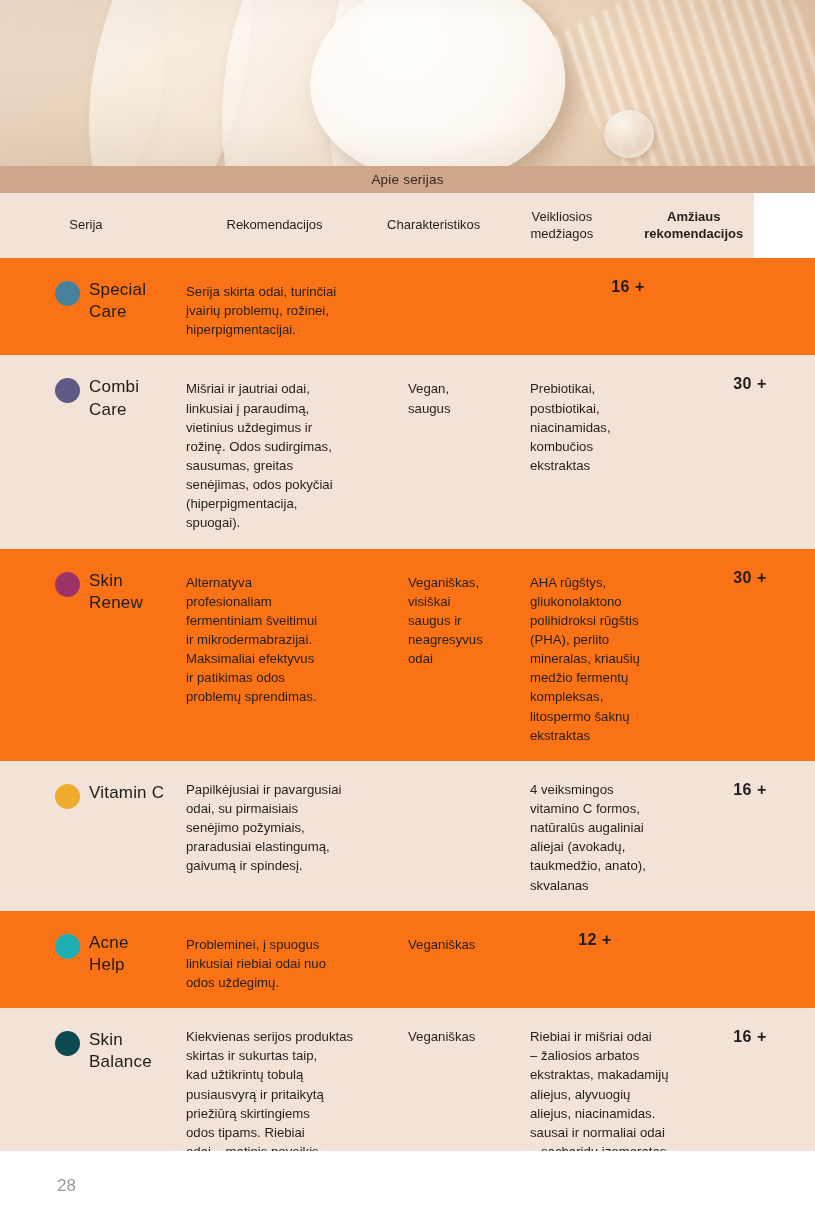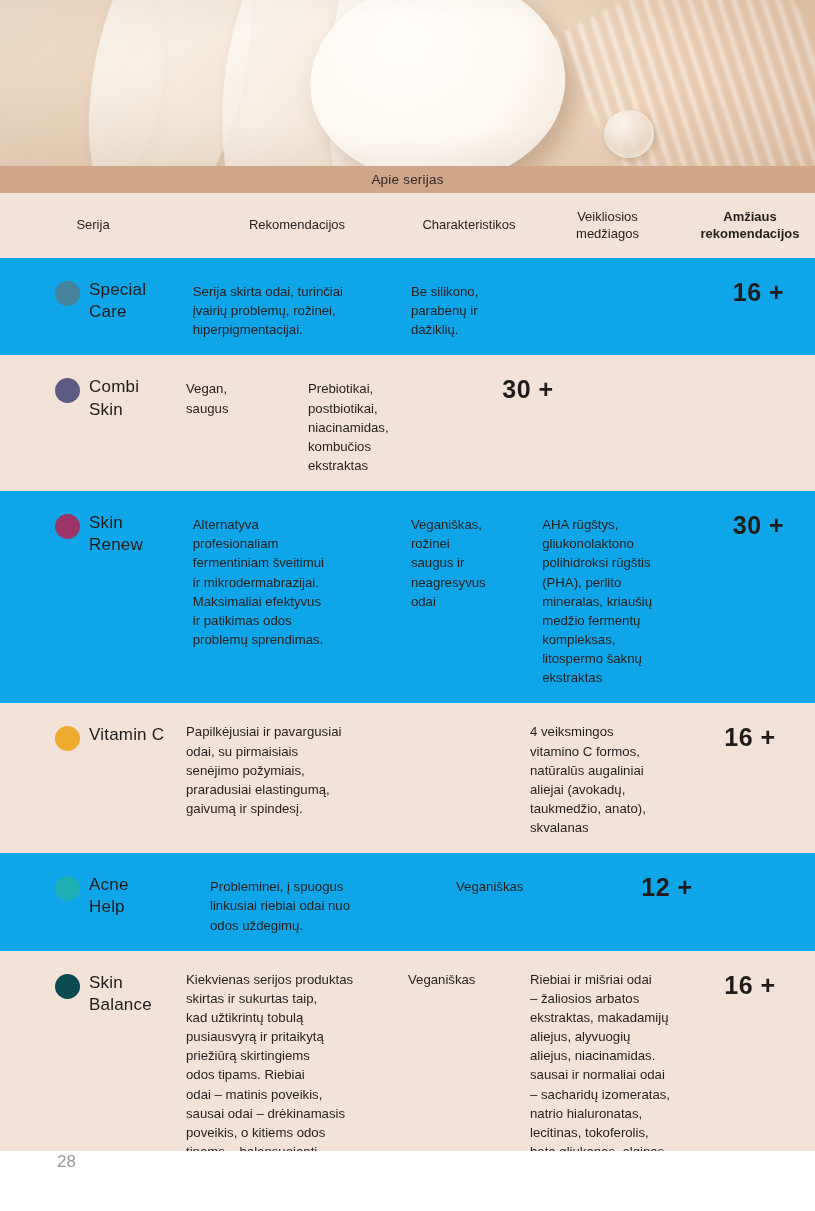--- a/index.html
+++ b/index.html
@@ -62,58 +62,58 @@
   
   .title-bar {
     width:815px; height:27px;
     background:#cfa68a;
     display:flex; align-items:center; justify-content:center;
     color:#2e2b28; font-size:13.5px; letter-spacing:.2px;
   }
 
   
   .col-head {
-    width:815px; height:65px;
+    width:754px; height:65px;
     background:#f2e2d7;
     display:flex; align-items:center;
     color:#241f1c; font-size:13px;
   }
   .col-head .cell { text-align:center; line-height:1.25; padding:0 4px; }
 
   
   .c-serija  { width:186px; }
   .c-rekom   { width:222px; }
   .c-charak  { width:122px; }
   .c-veikl   { width:155px; }
   .c-amziaus { width:130px;font-weight:bold; }
 
   
   .row { display:flex; width:815px; padding-top:16px; padding-bottom:16px; }
   .row.alt { background:#f2e2d7; }
-  .row.plain { background:#0ea5e9;gap:24px; }
+  .row.plain { background:#f97316; }
 
   .serija-cell {
     display:flex; align-items:flex-start; gap:9px;
     padding-left:55px; padding-top:5px;
   }
   .dot { width:25px; height:25px; border-radius:50%; flex:0 0 25px; margin-top:2px; }
   .serija-name {
     font-size:17px; color:#1f1c1a; line-height:1.3; letter-spacing:.2px; white-space:pre-line;
   }
   .body-cell {
     font-size:13.2px; color:#241f1c; line-height:1.45; padding-right:10px;
     white-space:pre-line; padding-top:8px;
   }
   .age-cell {
-    font-size:25px; color:#1f1c1a; text-align:center; padding-top:4px; letter-spacing:.5px;
+    font-size:16px; color:#1f1c1a; text-align:center; padding-top:4px; letter-spacing:.5px;
   }
 
   
   .footer { position:absolute; left:0; bottom:0; width:815px; height:60px; background:#fff; }
-  .page-num { position:absolute; left:57px; top:1px; font-size:17px; color:#9a9a9a; }
+  .page-num { position:absolute; left:57px; top:25px; font-size:17px; color:#9a9a9a; }
 </style>
 </head>
 <body>
 
 <div class="page">
 
   <div class="hero">
     <div class="streak s1"></div>
     <div class="streak s2"></div>
     <div class="streak s3"></div>
@@ -140,33 +140,38 @@
 
   <div class="row plain">
     <div class="c-serija serija-cell">
       <span class="dot" style="background:#46829b"></span>
       <span class="serija-name">Special
 Care</span>
     </div>
     <div class="c-rekom body-cell">Serija skirta odai, turinčiai
 įvairių problemų, rožinei,
 hiperpigmentacijai.</div>
-    <div class="c-charak body-cell">Be silikono,
-parabenų ir
-dažiklių.</div>
     <div class="c-veikl body-cell"></div>
     <div class="c-amziaus age-cell">16 +</div>
   </div>
 
   <div class="row alt">
     <div class="c-serija serija-cell">
       <span class="dot" style="background:#5d5a84"></span>
       <span class="serija-name">Combi
-Skin</span>
-    </div>
+Care</span>
+    </div>
+    <div class="c-rekom body-cell">Mišriai ir jautriai odai,
+linkusiai į paraudimą,
+vietinius uždegimus ir
+rožinę. Odos sudirgimas,
+sausumas, greitas
+senėjimas, odos pokyčiai
+(hiperpigmentacija,
+spuogai).</div>
     <div class="c-charak body-cell">Vegan,
 saugus</div>
     <div class="c-veikl body-cell">Prebiotikai,
 postbiotikai,
 niacinamidas,
 kombučios
 ekstraktas</div>
     <div class="c-amziaus age-cell">30 +</div>
   </div>
 
@@ -177,21 +182,21 @@
 Renew</span>
     </div>
     <div class="c-rekom body-cell">Alternatyva
 profesionaliam
 fermentiniam šveitimui
 ir mikrodermabrazijai.
 Maksimaliai efektyvus
 ir patikimas odos
 problemų sprendimas.</div>
     <div class="c-charak body-cell">Veganiškas,
-rožinei
+visiškai
 saugus ir
 neagresyvus
 odai</div>
     <div class="c-veikl body-cell">AHA rūgštys,
 gliukonolaktono
 polihidroksi rūgštis
 (PHA), perlito
 mineralas, kriaušių
 medžio fermentų
 kompleksas,

